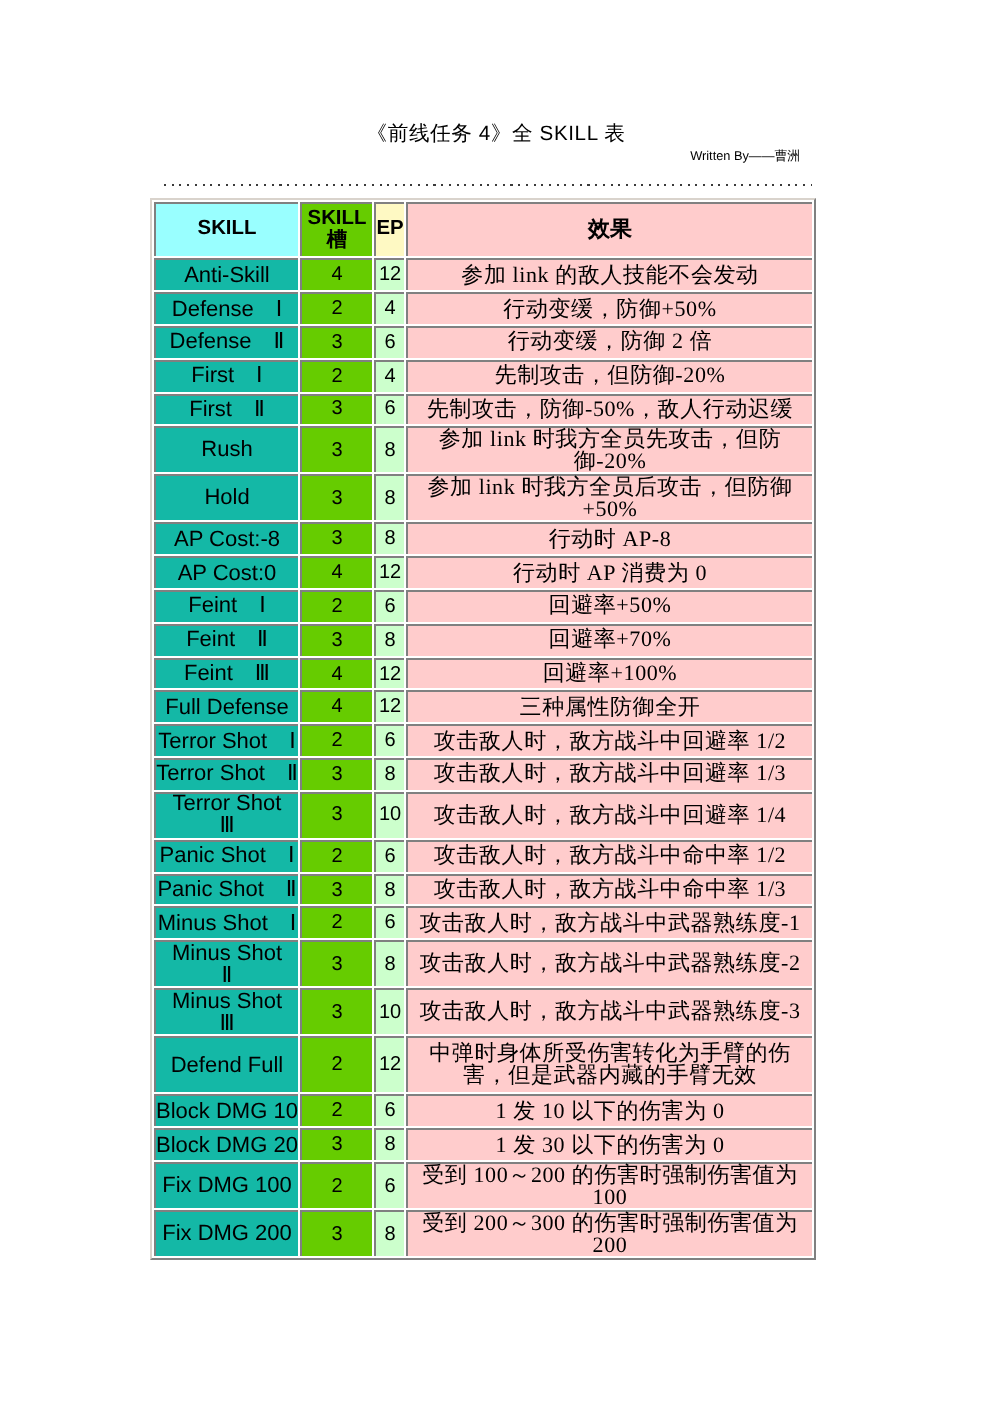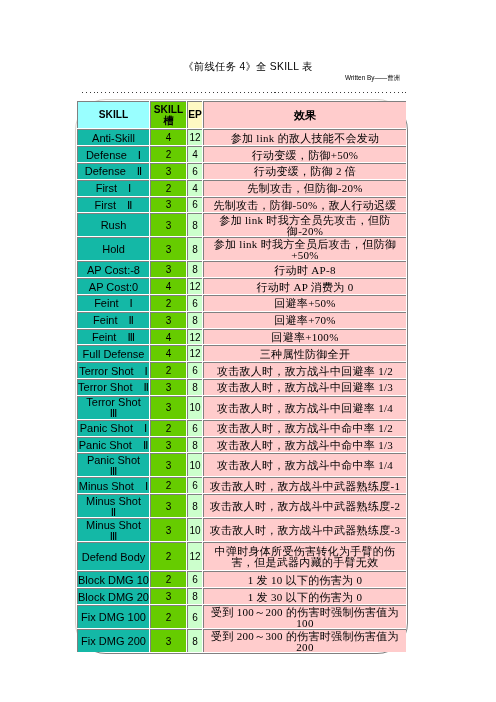--- a/index.html
+++ b/index.html
@@ -12,21 +12,21 @@
                 font-size:10.3px; color:#000; letter-spacing:0.3px; }
   .byline { position:absolute; left:0; top:74px; width:400px; text-align:right;
              font-size:6.4px; color:#000; }
   .hrule { position:absolute; left:82px; top:92px; width:324px; height:1px;
             background-image:repeating-linear-gradient(to right, #3a3a3a 0px, #3a3a3a 1px, rgba(255,255,255,0) 1px, rgba(255,255,255,0) 3.85px); }
 
   table.skills { position:absolute; left:75px; top:99px;
                   border-collapse:separate; border-spacing:1px;
                   table-layout:fixed; width:330px;
                   border-top:1px solid #D9D3CC; border-left:1px solid #D9D3CC;
-                  border-right:1px solid #808080; border-bottom:1px solid #808080;border-radius:31px; }
+                  border-right:1px solid #808080; border-bottom:1px solid #808080; }
   table.skills td, table.skills th {
       padding:0; margin:0; border:0;
       border-left:1px solid #808080; border-top:1px solid #808080;
       font-weight:normal; line-height:1;
       text-align:center; vertical-align:middle;
       font-size:10px; color:#000; }
   table.skills tbody td span.t { display:block; position:relative; top:0.5px; }
 
   col.w-skill  { width:72px; }
   col.w-slot   { width:36px; }
@@ -319,77 +319,63 @@
           </td>
         <td class="c-ep">
             <span class="t">8</span>
           </td>
         <td class="c-effect">
             <span class="t">攻击敌人时，敌方战斗中命中率 1/3</span>
           </td>
       </tr>
       <tr>
         <td class="c-skill">
-            <span class="t">Panic Shot　Ⅲ</span>
+            <span class="t">Minus Shot　Ⅰ</span>
+          </td>
+        <td class="c-slot">
+            <span class="t">2</span>
+          </td>
+        <td class="c-ep">
+            <span class="t">6</span>
+          </td>
+        <td class="c-effect">
+            <span class="t">攻击敌人时，敌方战斗中武器熟练度-1</span>
+          </td>
+      </tr>
+      <tr>
+        <td class="c-skill">
+            <span class="t">Minus Shot　Ⅱ</span>
+          </td>
+        <td class="c-slot">
+            <span class="t">3</span>
+          </td>
+        <td class="c-ep">
+            <span class="t">8</span>
+          </td>
+        <td class="c-effect">
+            <span class="t">攻击敌人时，敌方战斗中武器熟练度-2</span>
+          </td>
+      </tr>
+      <tr>
+        <td class="c-skill">
+            <span class="t">Minus Shot　Ⅲ</span>
           </td>
         <td class="c-slot">
             <span class="t">3</span>
           </td>
         <td class="c-ep">
             <span class="t">10</span>
           </td>
         <td class="c-effect">
-            <span class="t">攻击敌人时，敌方战斗中命中率 1/4</span>
-          </td>
-      </tr>
-      <tr>
-        <td class="c-skill">
-            <span class="t">Minus Shot　Ⅰ</span>
-          </td>
-        <td class="c-slot">
-            <span class="t">2</span>
-          </td>
-        <td class="c-ep">
-            <span class="t">6</span>
-          </td>
-        <td class="c-effect">
-            <span class="t">攻击敌人时，敌方战斗中武器熟练度-1</span>
-          </td>
-      </tr>
-      <tr>
-        <td class="c-skill">
-            <span class="t">Minus Shot　Ⅱ</span>
-          </td>
-        <td class="c-slot">
-            <span class="t">3</span>
-          </td>
-        <td class="c-ep">
-            <span class="t">8</span>
-          </td>
-        <td class="c-effect">
-            <span class="t">攻击敌人时，敌方战斗中武器熟练度-2</span>
-          </td>
-      </tr>
-      <tr>
-        <td class="c-skill">
-            <span class="t">Minus Shot　Ⅲ</span>
-          </td>
-        <td class="c-slot">
-            <span class="t">3</span>
-          </td>
-        <td class="c-ep">
-            <span class="t">10</span>
-          </td>
-        <td class="c-effect">
             <span class="t">攻击敌人时，敌方战斗中武器熟练度-3</span>
           </td>
       </tr>
       <tr class="tall">
         <td class="c-skill">
-            <span class="t">Defend Body</span>
+            <span class="t">Defend Full</span>
           </td>
         <td class="c-slot">
             <span class="t">2</span>
           </td>
         <td class="c-ep">
             <span class="t">12</span>
           </td>
         <td class="c-effect">
             <span class="t">中弹时身体所受伤害转化为手臂的伤害，但是武器内藏的手臂无效</span>
           </td>

